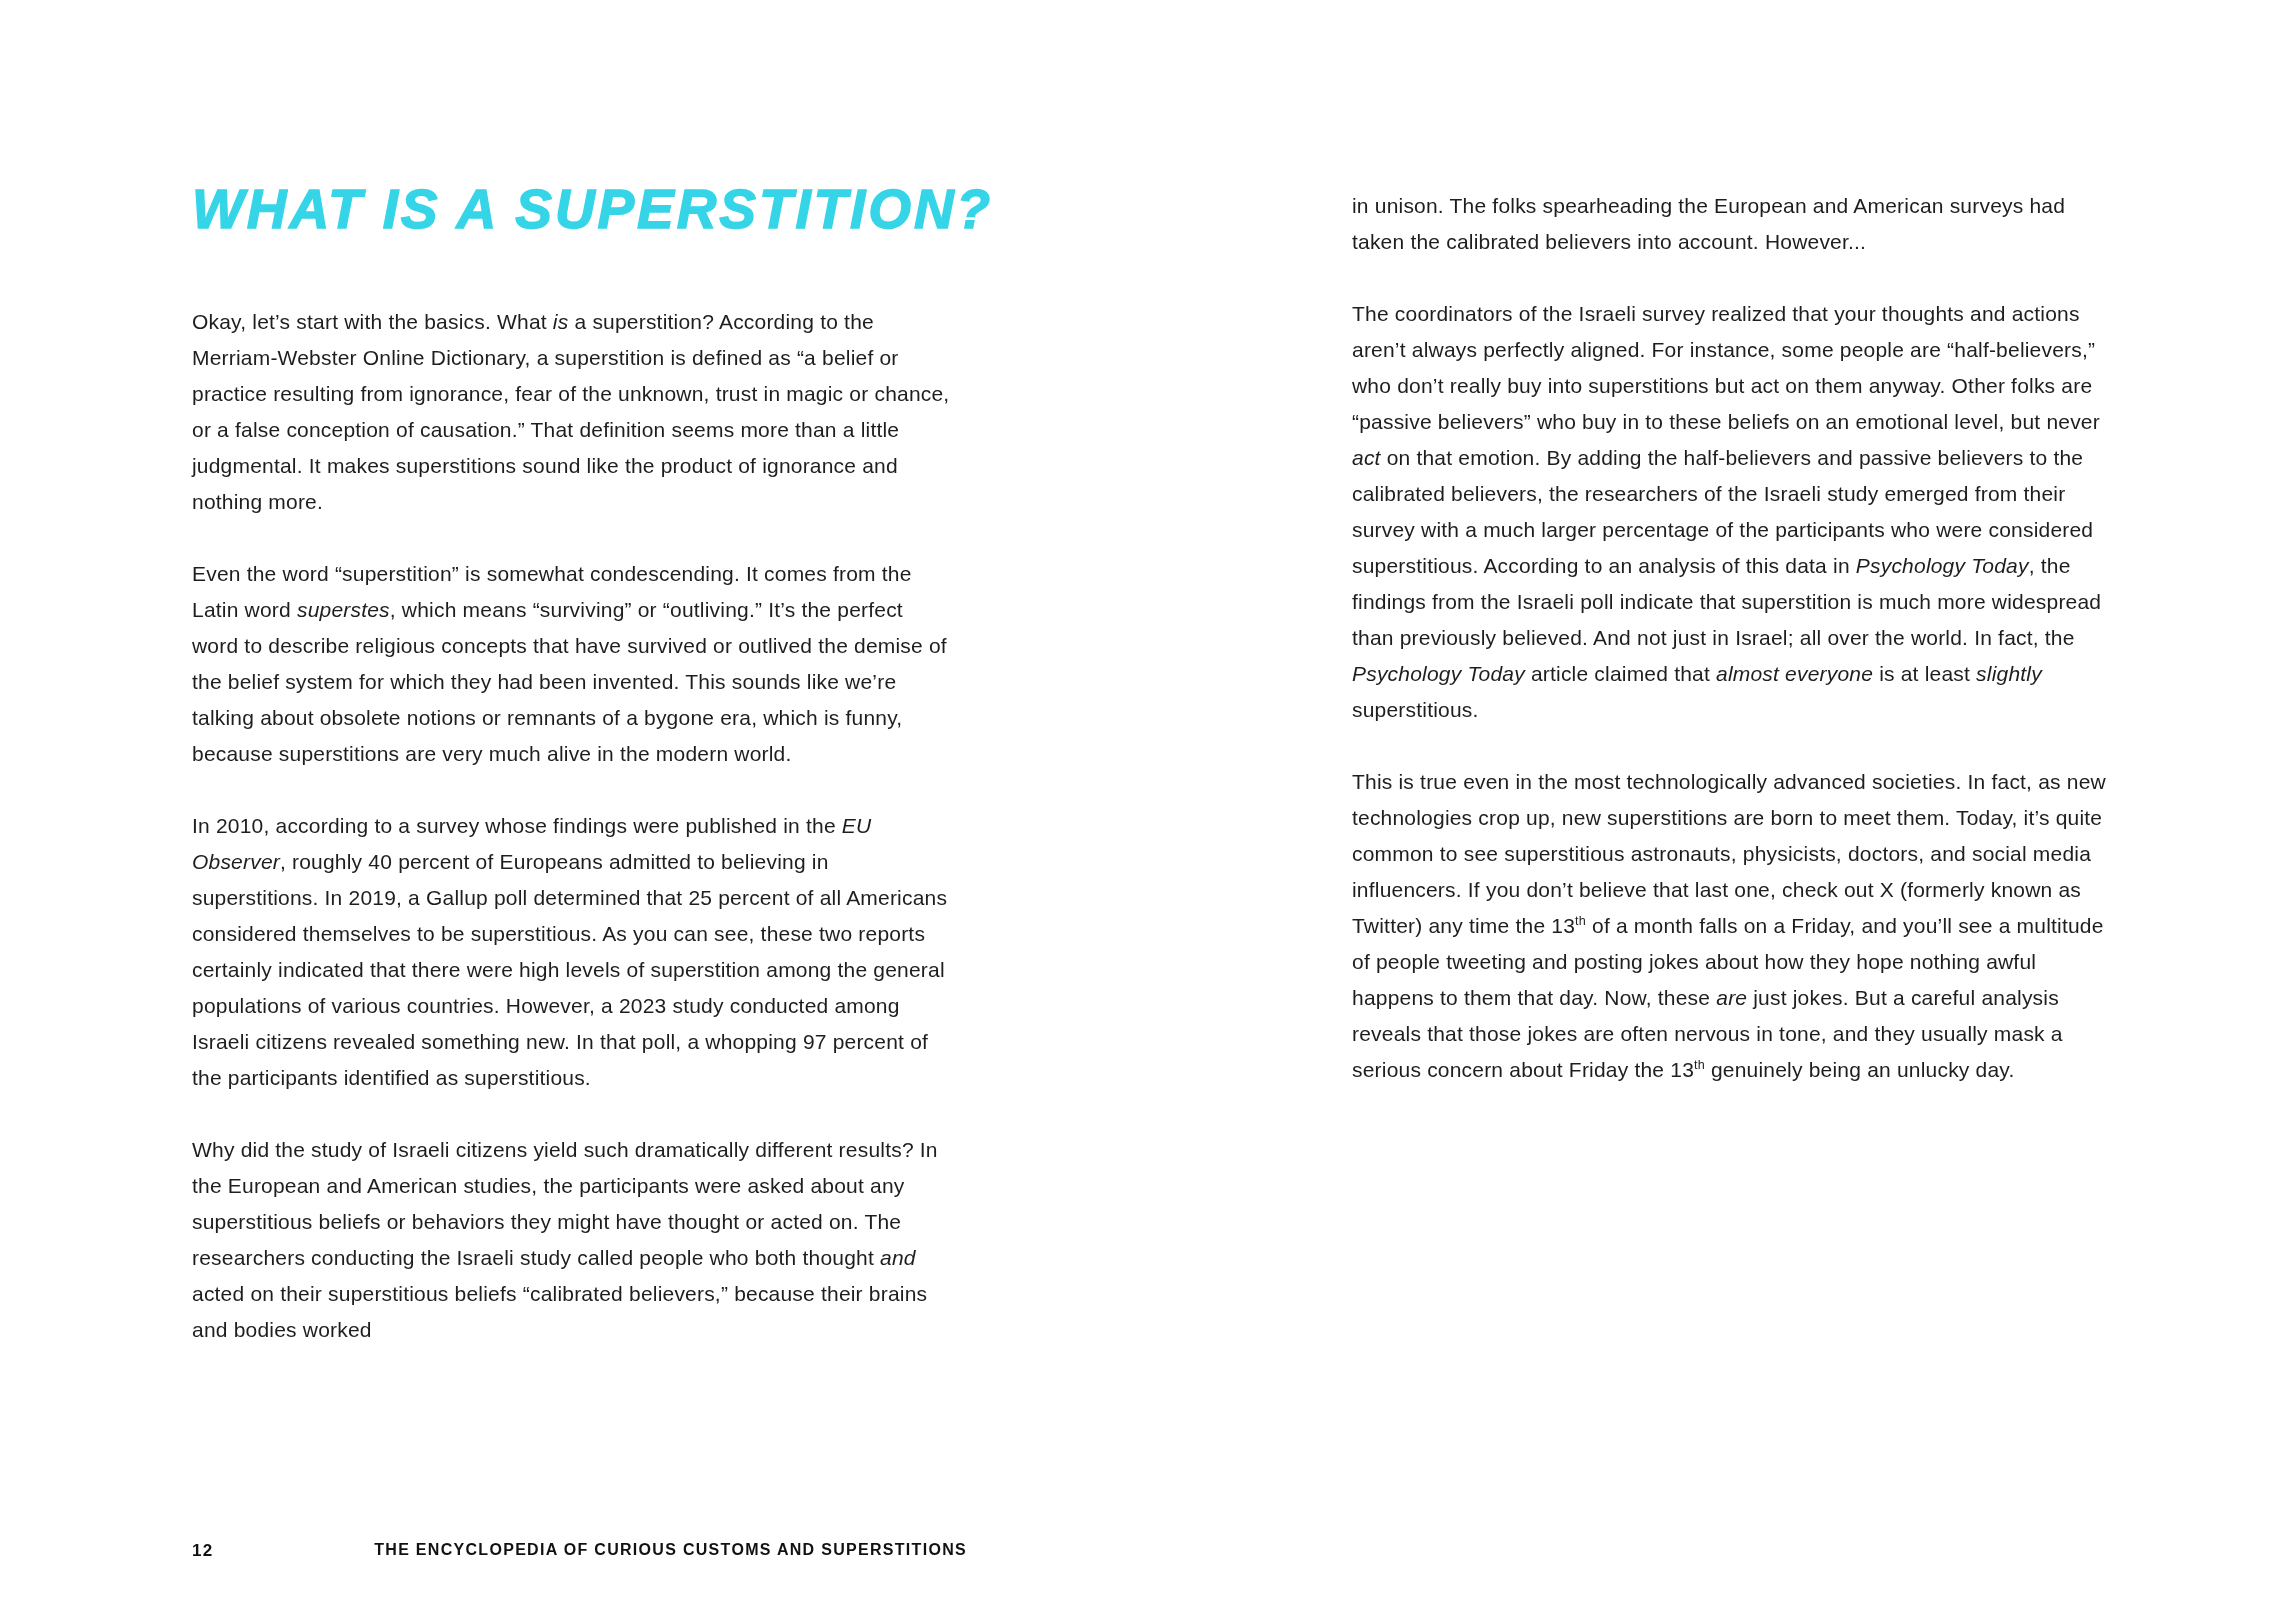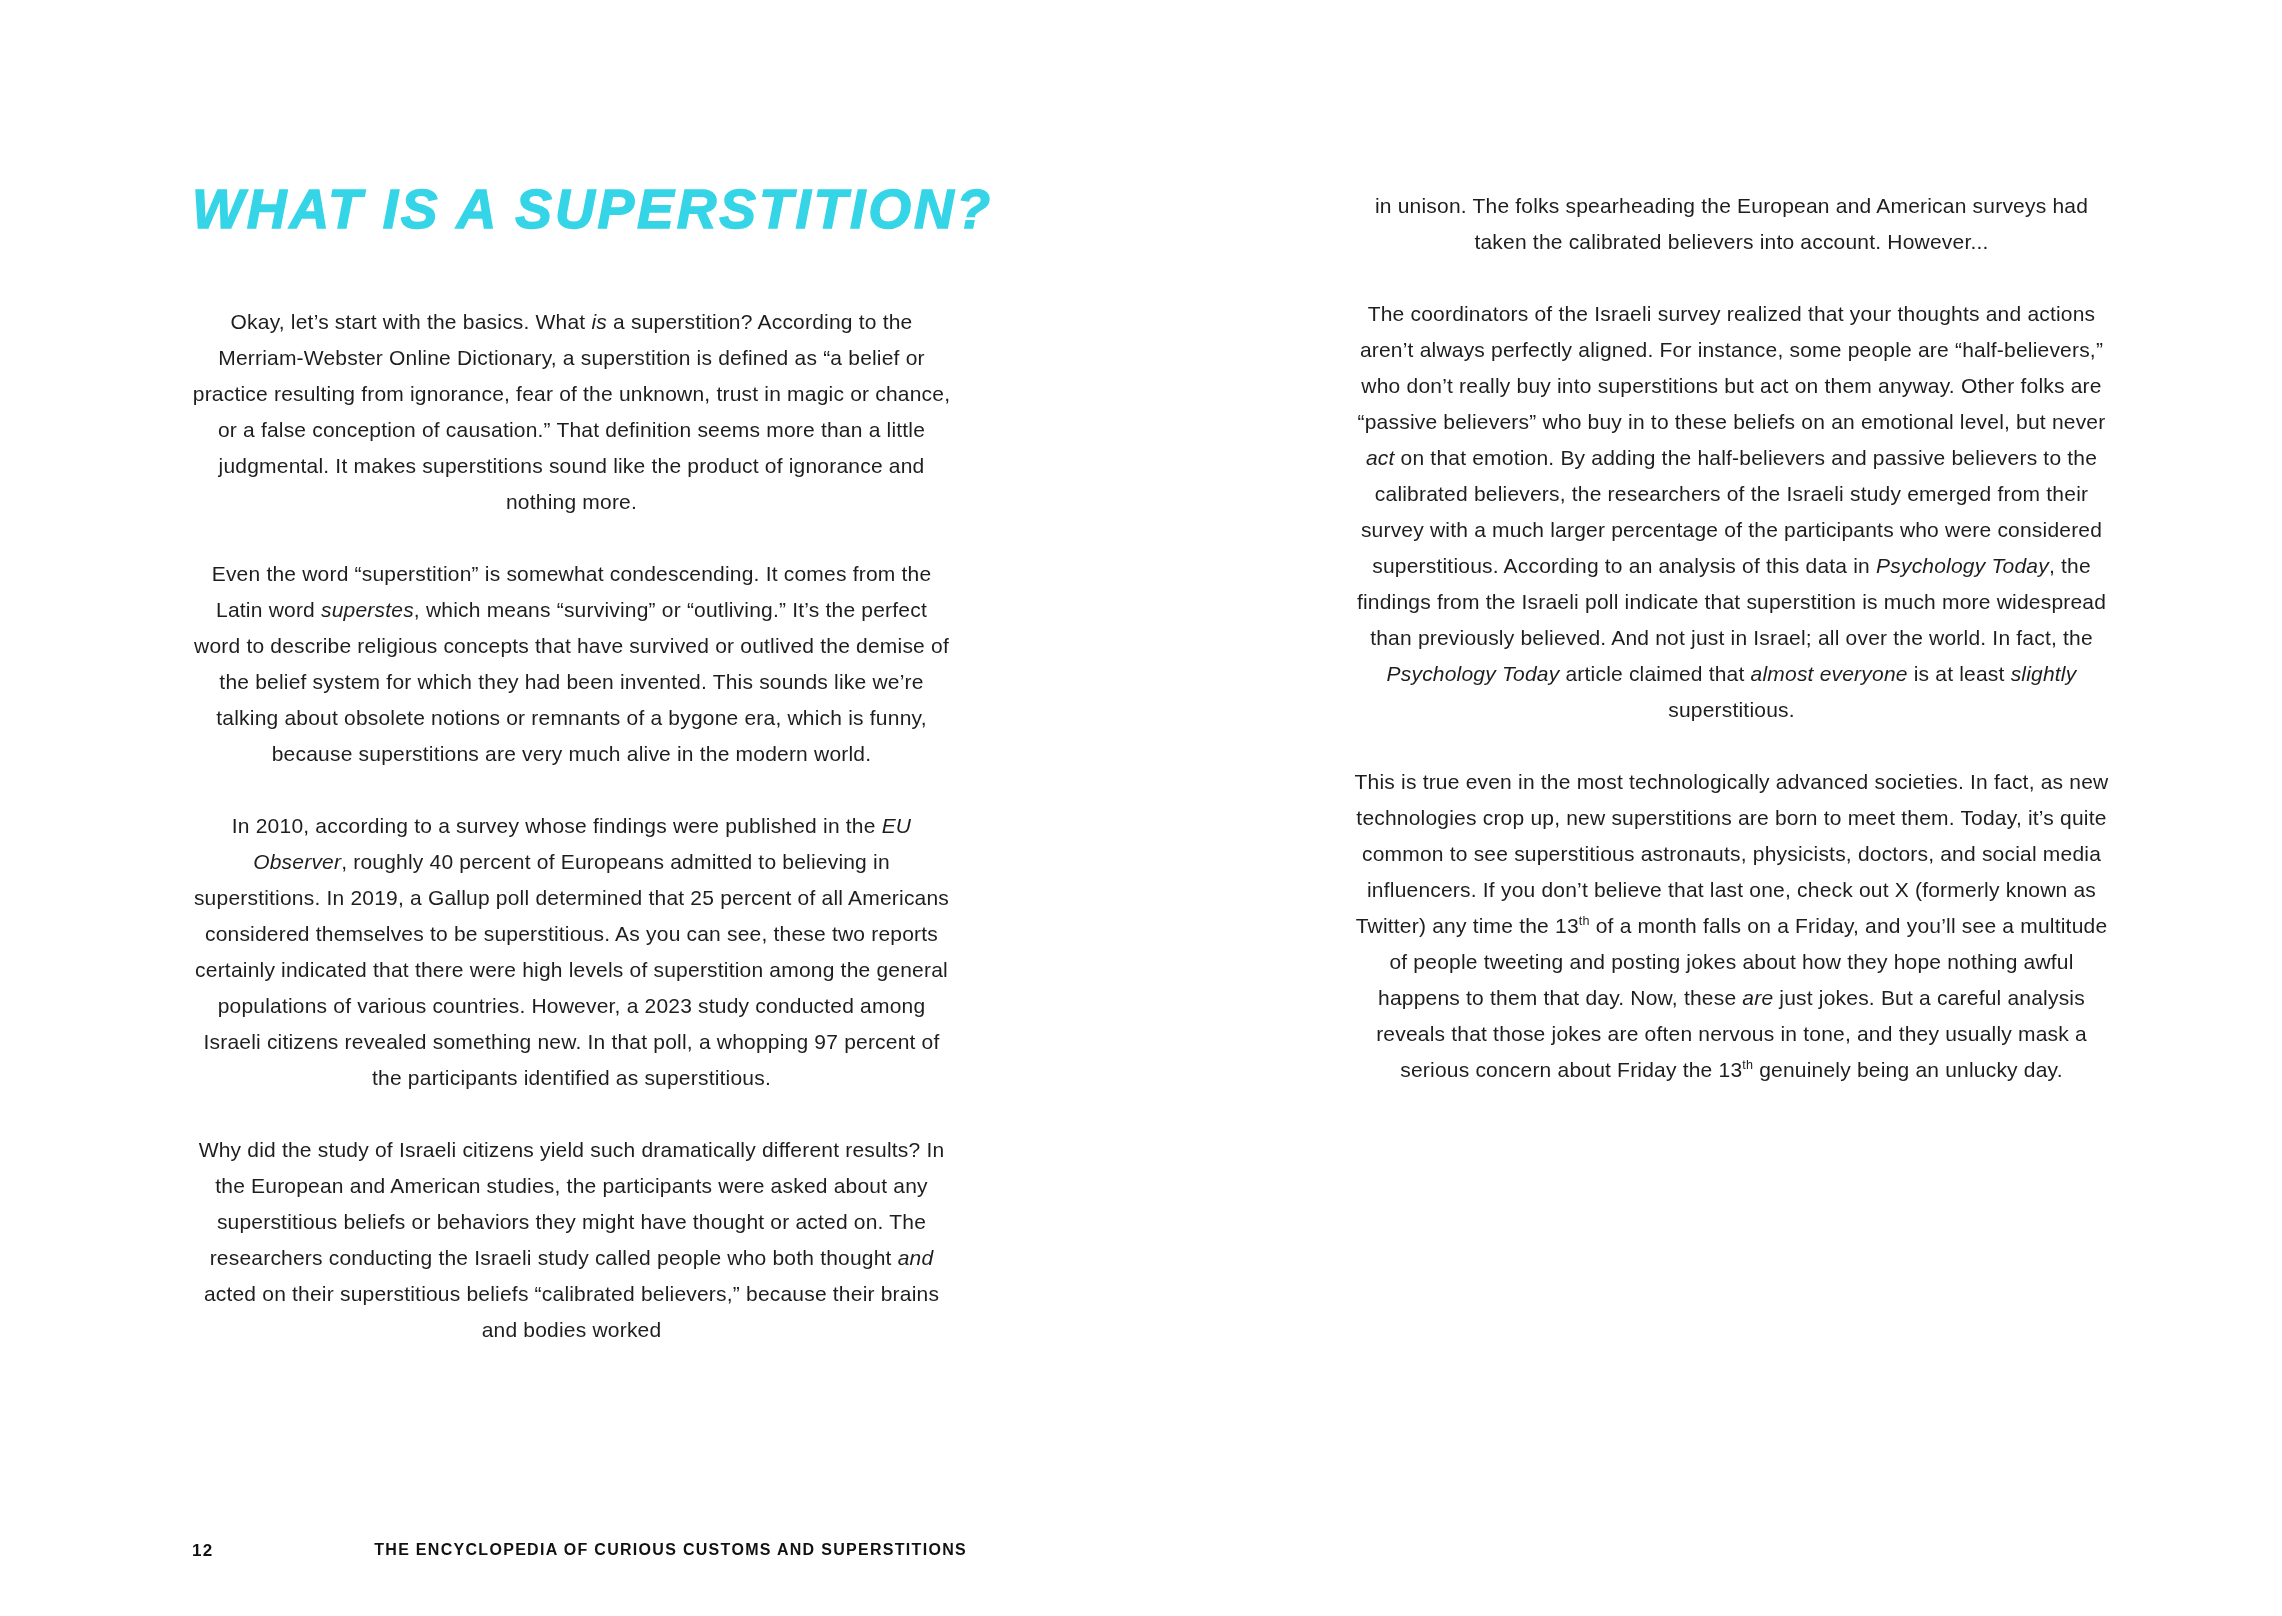--- a/index.html
+++ b/index.html
@@ -50,21 +50,20 @@
     line-height: 36px;
     letter-spacing: 0.2px;
     color: #1e1e1e;
     text-align: left;
   }
   .page-left  .body-text { top: 304px; }
   .page-right .body-text { top: 188px; }
 
   .body-text p {
     margin: 0 16px 36px 0;
-    text-align: center;
   }
   .body-text em { font-style: italic; }
   .body-text sup {
     font-size: 60%;
     vertical-align: super;
     line-height: 0;
   }
 
   .page-footer {
     position: absolute;

